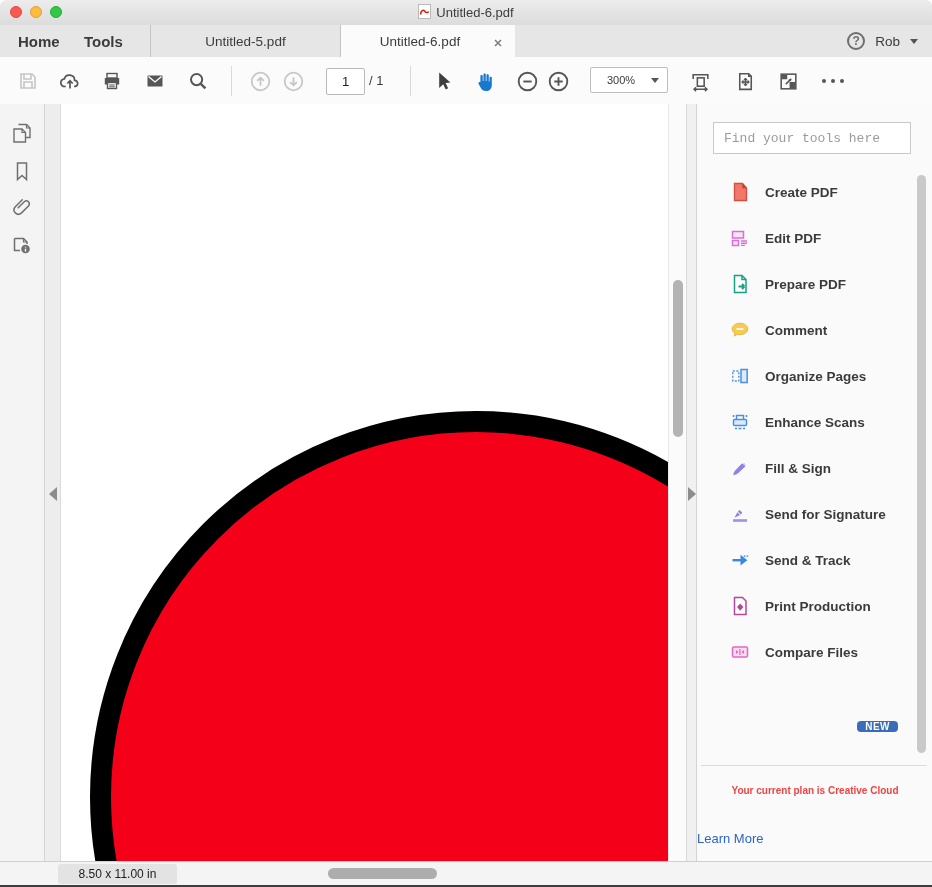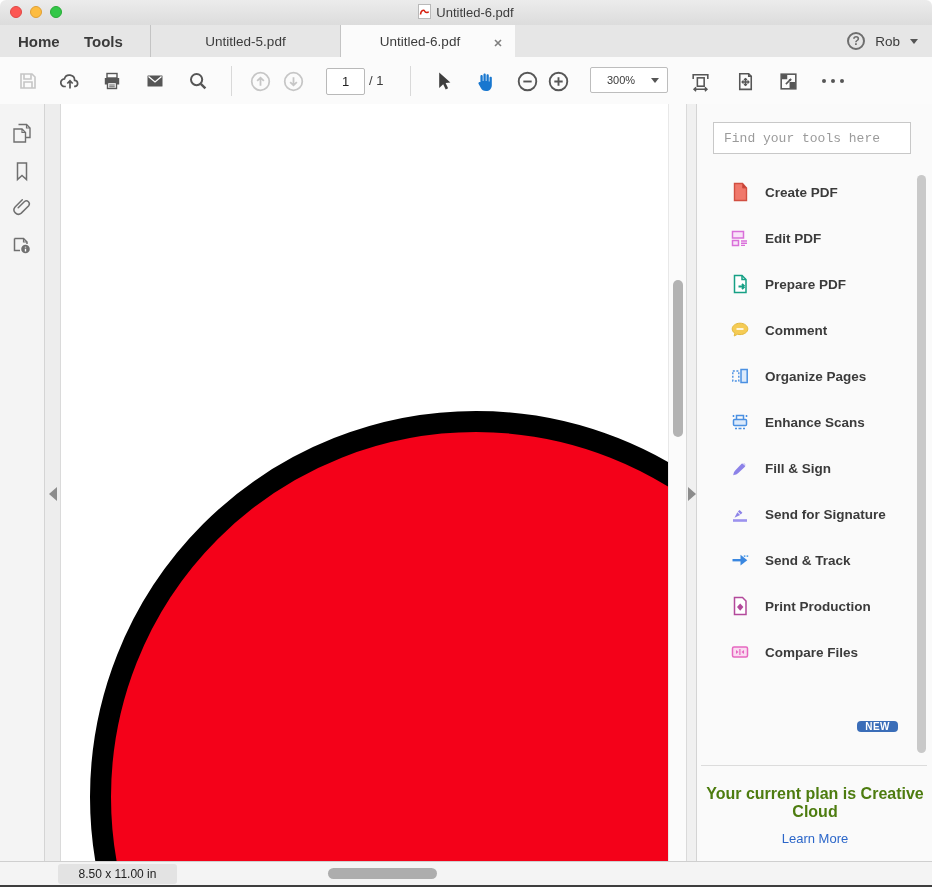--- a/index.html
+++ b/index.html
@@ -47,22 +47,22 @@
   
   .panel{position:absolute;left:696px;top:0;width:236px;height:757px;background:#fafafa;border-left:1px solid #d4d4d4;box-sizing:border-box;}
   .searchbox{position:absolute;left:16px;top:18px;width:198px;height:32px;border:1px solid #c8c8c8;background:#fff;box-sizing:border-box;padding:0 10px;font-size:13px;color:#444;font-family:Liberation Mono, monospace;}
   .searchbox::placeholder{color:#9b9b9b;}
   .toollist{position:absolute;left:0;top:65px;width:236px;font-weight:bold;}
   .tool-item{height:46px;display:flex;align-items:center;padding-left:32px;cursor:pointer;}
   .tool-icon{width:22px;height:22px;margin-right:14px;flex:0 0 22px;}
   .tool-label{font-size:13.5px;color:#3b3b3b;}
   .newbadge{position:absolute;right:34px;top:617px;background:#3a6db8;color:#fff;font-size:10px;font-weight:700;letter-spacing:.5px;padding:0 8px;border-radius:4px;}
   .paneldivider{position:absolute;left:4px;top:661px;width:226px;height:1px;background:#dcdcdc;}
-  .plantext{position:absolute;left:0;top:681px;width:236px;text-align:center;font-size:16px;font-weight:600;color:#4d7c0f;}
-  .learnmore{position:absolute;left:0;top:727px;width:236px;text-align:center;font-size:13px;color:#2b66c9;cursor:pointer;}
+  .plantext{position:absolute;left:0;top:681px;width:236px;text-align:center;font-size:10px;font-weight:600;color:#ef4444;}
+  .learnmore{position:absolute;left:0;top:727px;width:236px;font-size:13px;color:#2b66c9;cursor:pointer;}
   .panelscroll{position:absolute;right:6px;top:71px;width:9px;height:578px;background:#c9c9c9;border-radius:4.5px;}
   
   .bottombar{position:absolute;left:0;top:861px;width:932px;height:24px;background:#f4f4f4;border-top:1px solid #cfcfcf;}
   .sizechip{position:absolute;left:58px;top:2px;width:119px;height:20px;background:#e3e3e3;border-radius:3px;display:flex;align-items:center;justify-content:center;font-size:12px;color:#1c1c1c;}
   .hthumb{position:absolute;left:328px;top:6px;width:109px;height:11px;background:#adadad;border-radius:6px;}
   .windowedge{position:absolute;left:0;top:885px;width:932px;height:2px;background:#3e3e3e;}
 </style>
 </head>
 <body>
 

